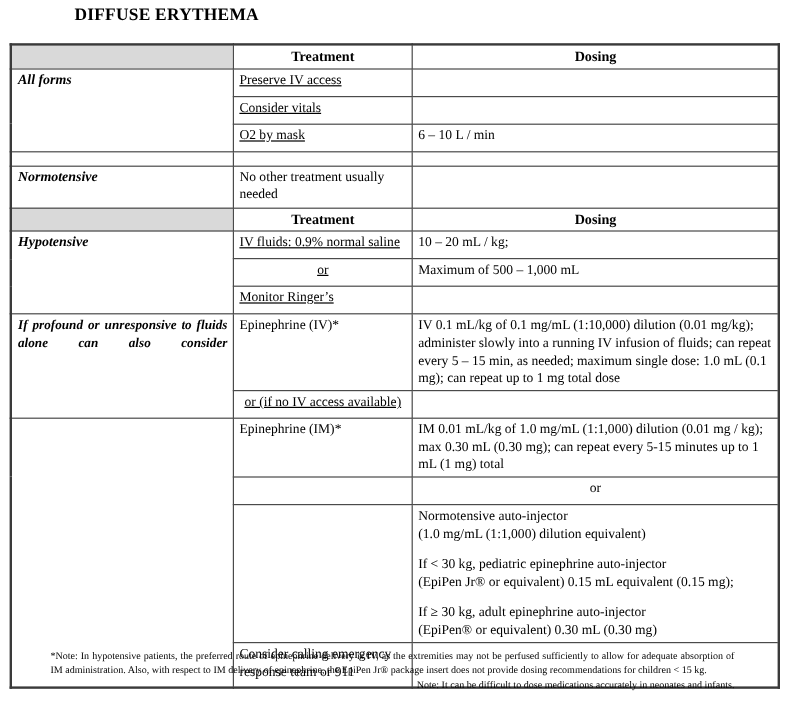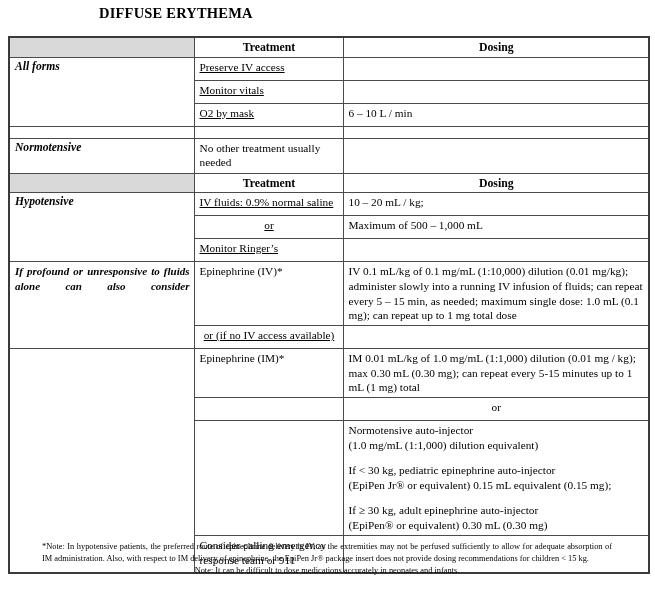--- a/index.html
+++ b/index.html
@@ -20,21 +20,20 @@
     height: 600px;
     box-sizing: border-box;
   }
   .doc-title {
     position: absolute;
     left: 62px;
     top: 5px;
     font-size: 14.5px;
     font-weight: bold;
     letter-spacing: 0.2px;
-    margin-left: 37px;
   }
   table.protocol {
     position: absolute;
     left: 8px;
     top: 36px;
     width: 640px;
     border-collapse: collapse;
     table-layout: fixed;
     font-size: 11.3px;
     line-height: 1.24;
@@ -94,21 +93,21 @@
     top: 541px;
     width: 570px;
     font-size: 8.4px;
     line-height: 1.42;
   }
   .fn-just {
     text-align: justify;
     margin: 0;
   }
   .fn-plain {
-    text-align: center;
+    text-align: right;
     margin: 0;
   }
 </style>
 </head>
 <body>
 
 <div class="page">
 
   <div class="doc-title">DIFFUSE ERYTHEMA</div>
 
@@ -125,21 +124,21 @@
         <td>Treatment</td>
         <td>Dosing</td>
       </tr>
 
       <tr>
         <td class="rowlabel" rowspan="3">All forms</td>
         <td class="tall-1">Preserve IV access</td>
         <td></td>
       </tr>
       <tr>
-        <td class="tall-1">Monitor vitals</td>
+        <td class="tall-1">Consider vitals</td>
         <td></td>
       </tr>
       <tr>
         <td class="tall-1">O2 by mask</td>
         <td>6 – 10 L / min</td>
       </tr>
 
       <tr class="spacer">
         <td></td>
         <td></td>

